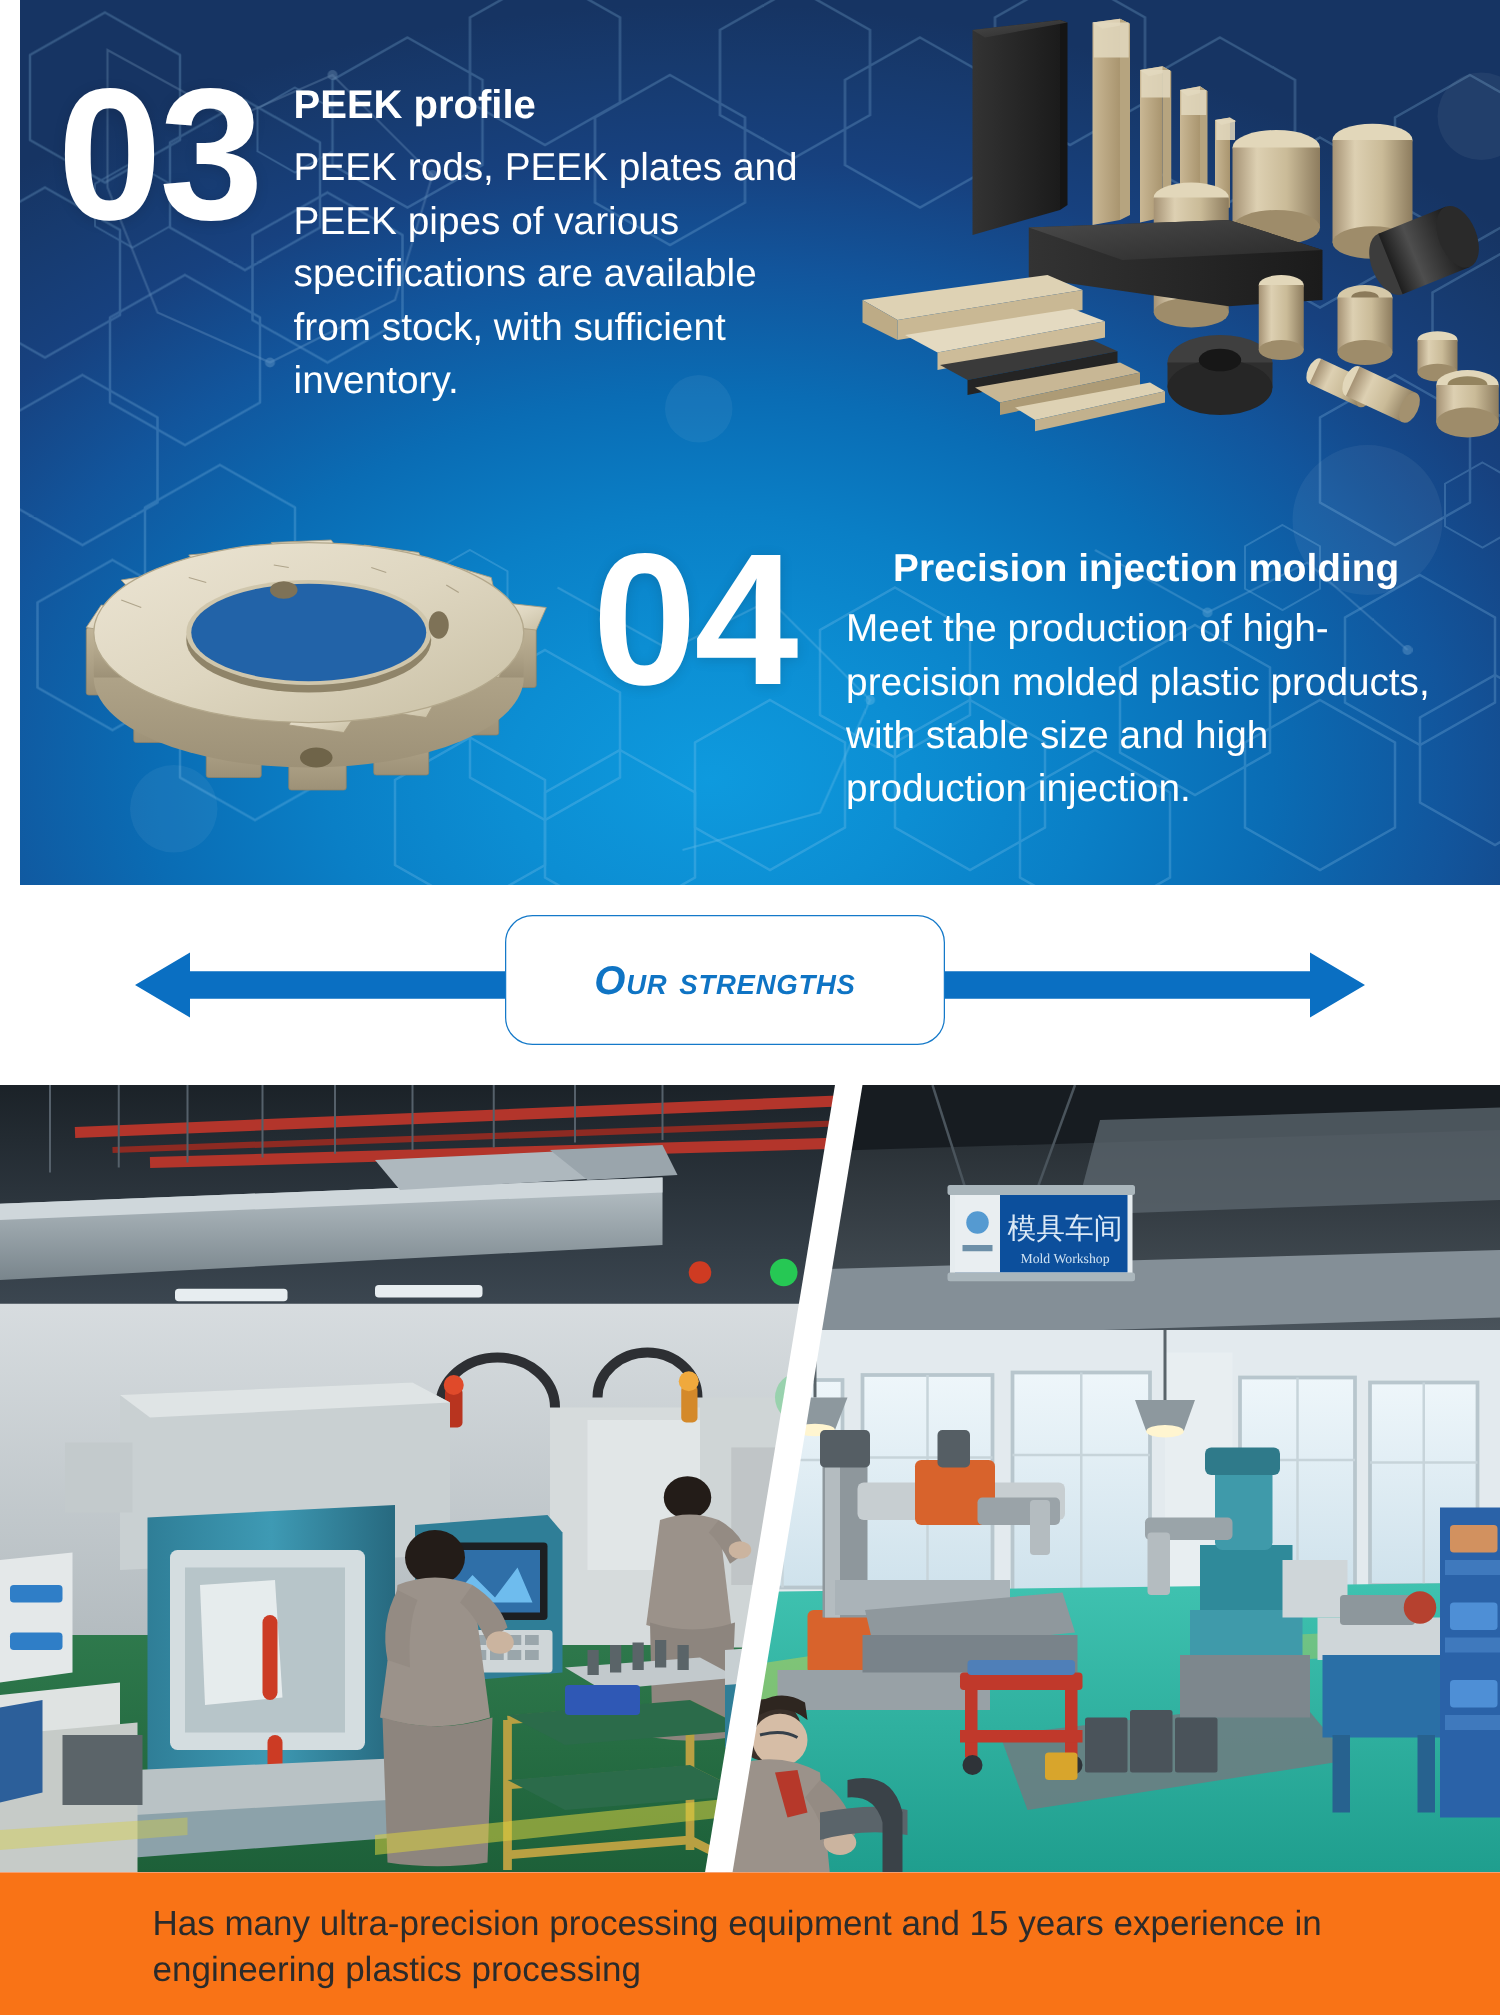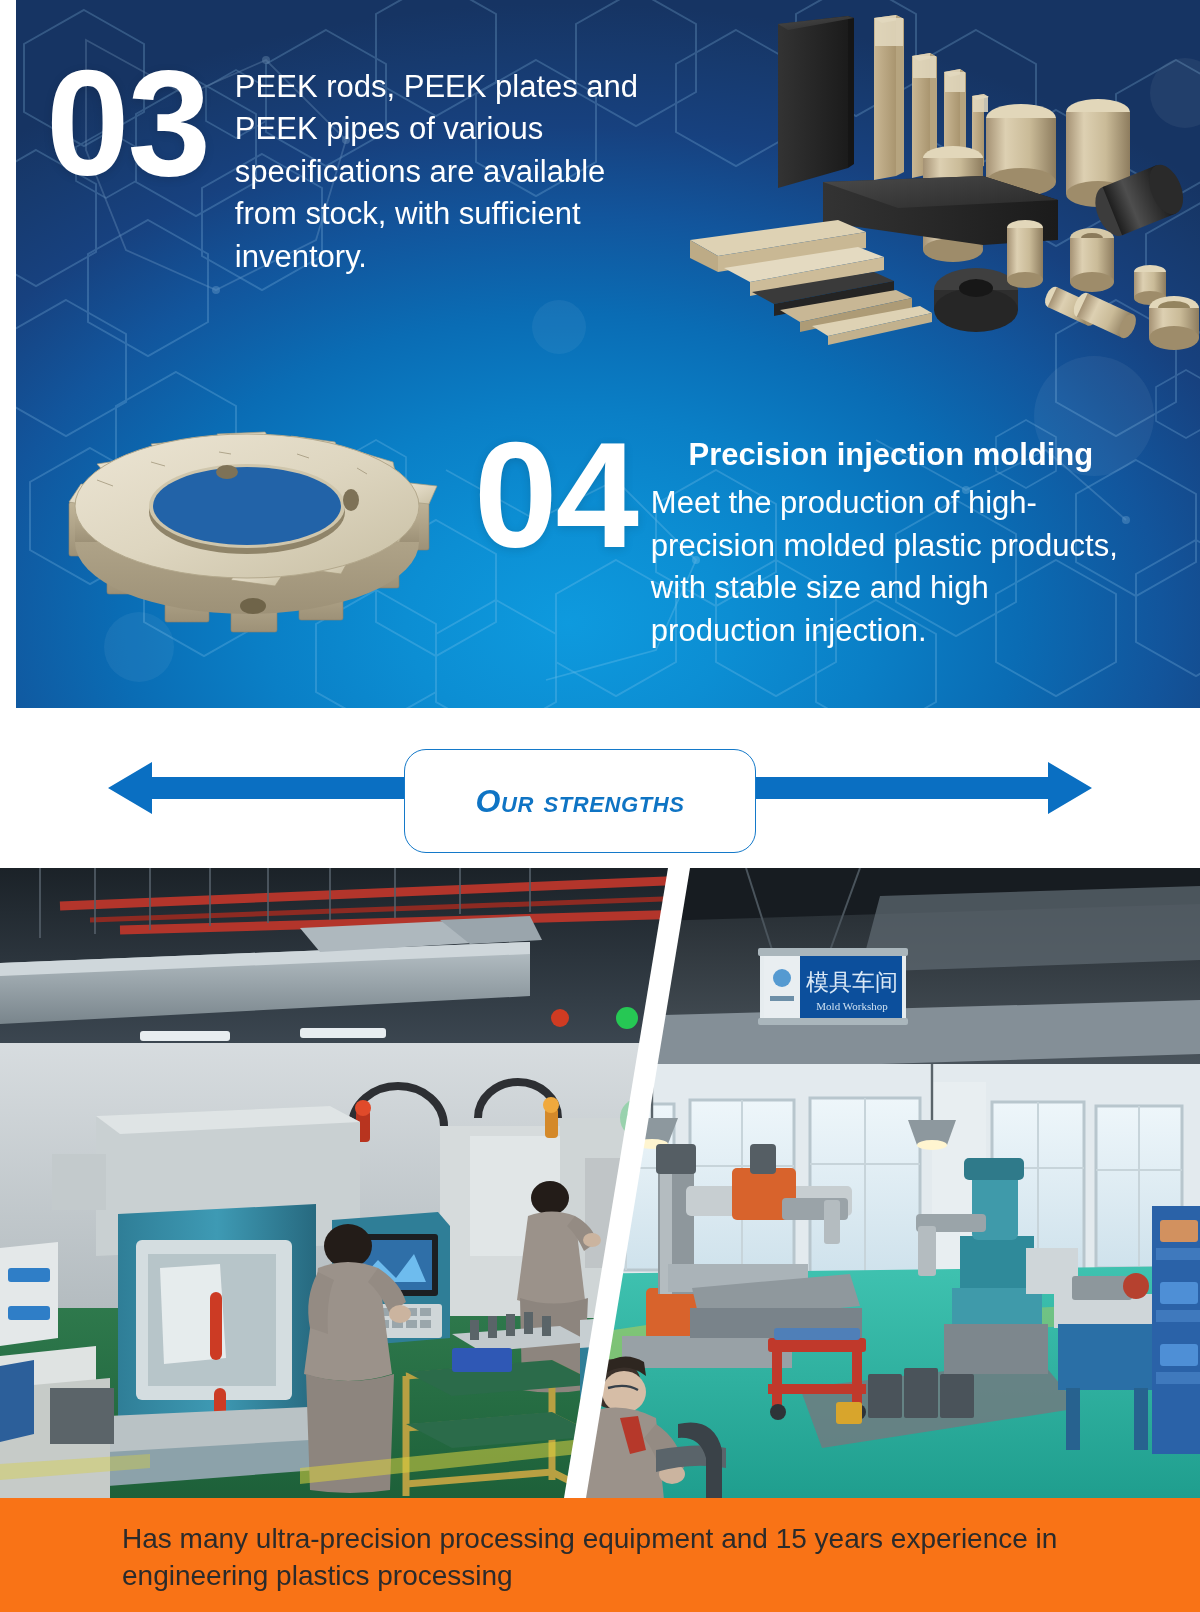--- a/index.html
+++ b/index.html
@@ -37,36 +37,36 @@
     font-size:32px; font-weight:bold; line-height:1.1;
     margin-bottom:12px; white-space:nowrap;
   }
   .blk-body { font-size:31px; line-height:1.37; font-weight:normal; }
 
   #blk03 { left:30px; top:52px; }
   #blk03 .bignum { font-size:150px; margin-right:26px; margin-top:2px; }
   #blk03 .blk-text { width:420px; padding-top:14px; }
 
   #blk04 { left:458px; top:424px; }
-  #blk04 .bignum { font-size:150px; margin-right:14px; margin-top:2px; }
+  #blk04 .bignum { font-size:150px; margin-right:40px; margin-top:2px; }
   #blk04 .blk-text { width:480px; padding-top:14px; }
   #blk04 .blk-title { font-size:31px; margin-bottom:10px;text-align:center; }
 
   
   .peek-photo { position:absolute; left:672px; top:0px; width:528px; height:352px; }
   .ring-photo { position:absolute; left:26px; top:372px; width:410px; height:296px; }
 
   
   .strengths {
     position:absolute; left:0; top:708px; width:1200px; height:160px;
     background:#ffffff;
   }
   .arrowline { position:absolute; left:0; top:0; width:1200px; height:160px; }
   .pillbox {
-    position:absolute; left:404px; top:749px; width:352px; height:104px;
+    position:absolute; left:404px; top:732px; width:352px; height:104px;
     border:1.6px solid #1479c9; border-radius:22px; background:#ffffff;
     display:flex; align-items:center; justify-content:center;
   }
   .pill-label {
     color:#0f74c4; font-size:32px; font-weight:bold;
     font-style:italic; font-variant:small-caps; letter-spacing:.6px;
     white-space:nowrap;
   }
 
   
@@ -381,20 +381,21 @@
           <path d="M-28,-68 L-16,-66"></path>
             <path d="M50,-66 L62,-62"></path>
           <path d="M110,-52 L120,-46"></path>
         </g>
       </g>
     </svg>
 
     <div class="blk" id="blk03">
       <div class="bignum">03</div>
       <div class="blk-text">
+        <div class="blk-title">PEEK profile</div>
         <div class="blk-body">PEEK rods, PEEK plates and PEEK pipes of various specifications are available from stock, with sufficient inventory.</div>
       </div>
     </div>
 
     <div class="blk" id="blk04">
       <div class="bignum">04</div>
       <div class="blk-text">
         <div class="blk-title">Precision injection molding</div>
         <div class="blk-body">Meet the production of high-precision molded plastic products, with stable size and high production injection.</div>
       </div>

